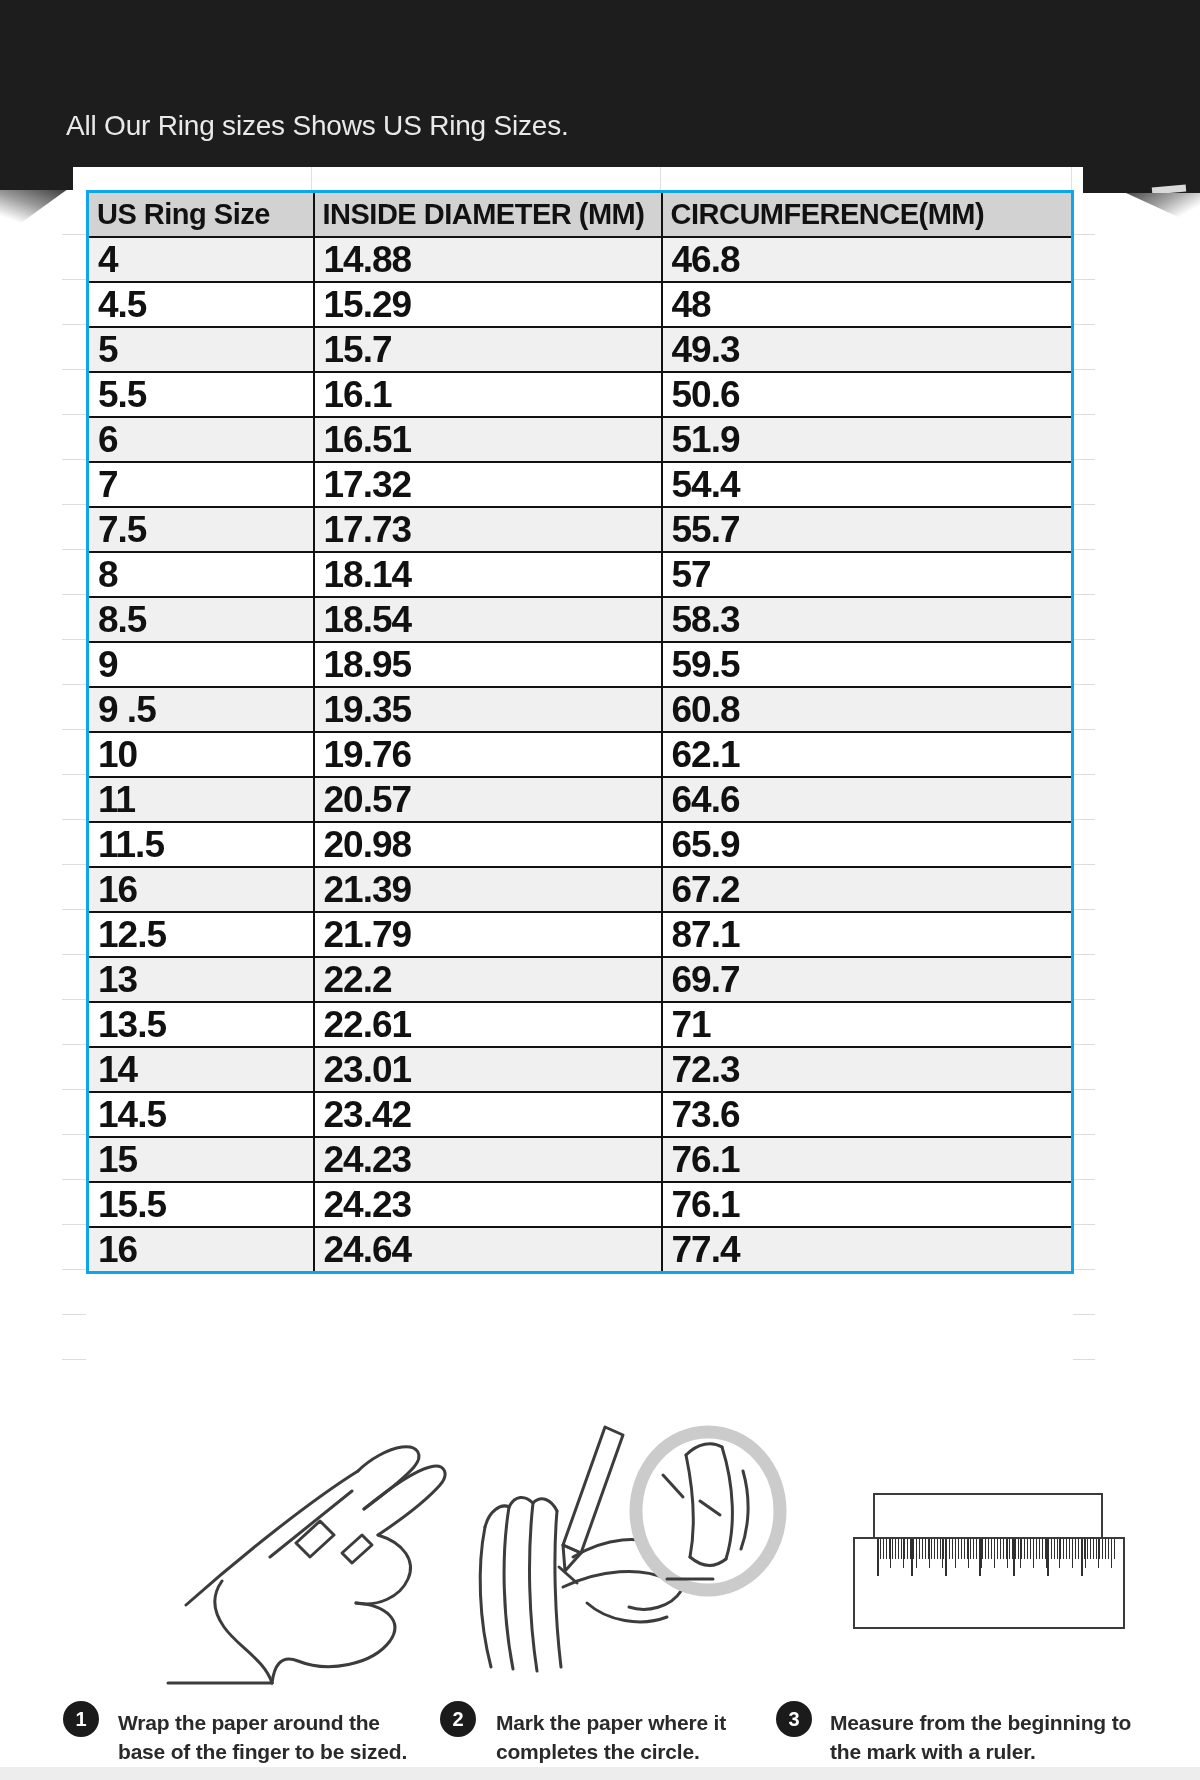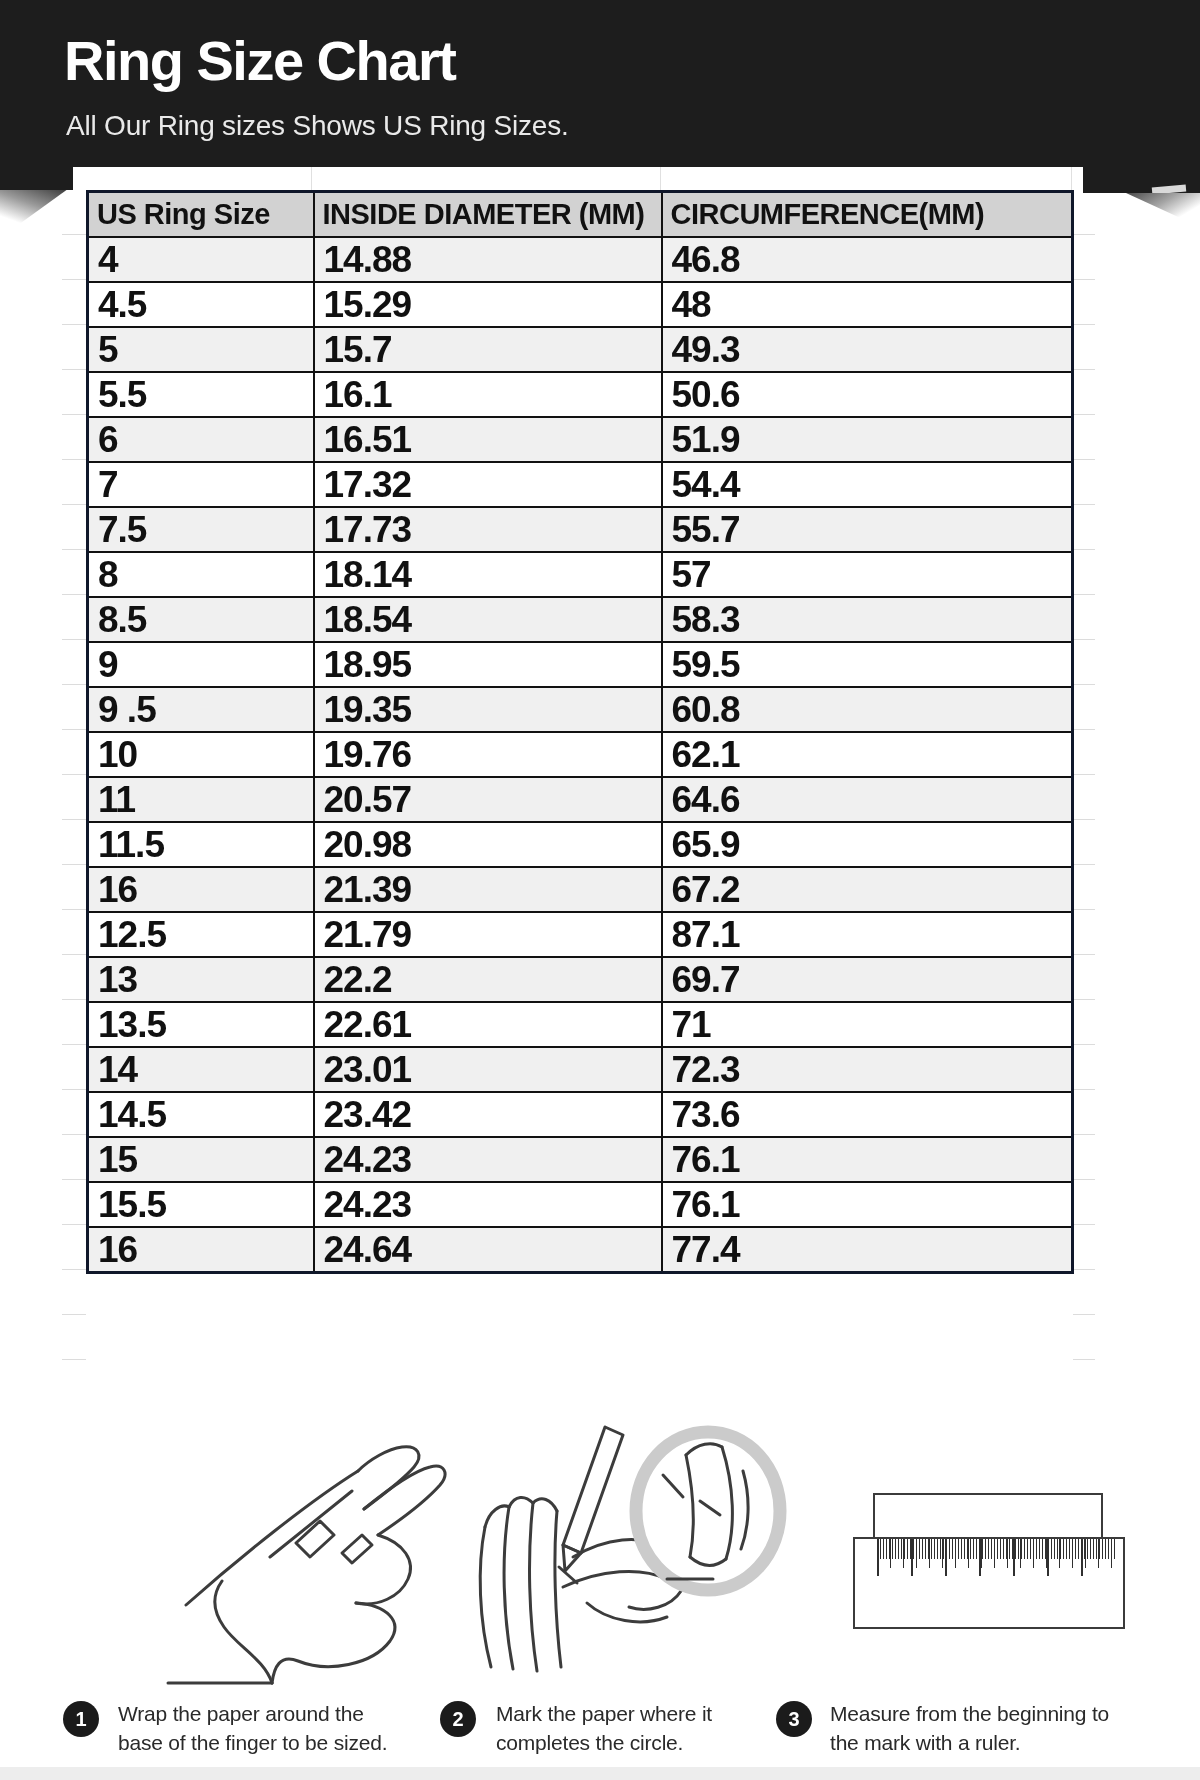--- a/index.html
+++ b/index.html
@@ -22,21 +22,21 @@
 
   
   .vline { position:absolute; top:167px; width:1px; height:23px; background:#e0e0e0; }
   .tickcol { position:absolute; top:190px; height:1171px;
     background:repeating-linear-gradient(180deg, rgba(0,0,0,0) 0 44px, #dcdcdc 44px 45px); }
   .tickcol.left { left:62px; width:24px; }
   .tickcol.right { left:1073px; width:22px; }
 
   
   table.ring-table { position:absolute; left:86px; top:190px; width:985px;
-    border-collapse:collapse; table-layout:fixed; border:3px solid #0f172a; }
+    border-collapse:collapse; table-layout:fixed; border:3px solid #0ea5e9; }
   .ring-table col.c1 { width:226px; } .ring-table col.c2 { width:348px; } .ring-table col.c3 { width:411px; }
   .ring-table th, .ring-table td { border:2px solid #111; text-align:left; white-space:nowrap; overflow:hidden; }
   .ring-table th { height:43px; line-height:43px; background:#d2d2d2; color:#111;
     font-size:29px; font-weight:bold; letter-spacing:-0.5px; padding-left:8px; }
   .ring-table td { height:43px; line-height:43px; background:#ffffff; color:#111;
     font-size:37px; font-weight:bold; letter-spacing:-1px; padding-left:9px; }
   .ring-table tbody tr:nth-child(odd) td { background:#f0f0f0; }
 
   
   .instruction { position:absolute; left:96px; top:1378px; font-size:23.5px; font-weight:bold; color:#1e1e1e; letter-spacing:-0.2px; }
@@ -54,34 +54,33 @@
     background:repeating-linear-gradient(90deg,#2f2f2f 0 1px, rgba(0,0,0,0) 1px 3px); }
   .ticks2 { position:absolute; top:0; left:22px; right:8px; height:29px;
     background:repeating-linear-gradient(90deg,#2f2f2f 0 1px, rgba(0,0,0,0) 1px 13px); }
   .ticks3 { position:absolute; top:0; left:22px; right:8px; height:37px;
     background:repeating-linear-gradient(90deg,#2f2f2f 0 2px, rgba(0,0,0,0) 2px 34px); }
 
   
   .step { position:absolute; top:1697px; }
   .step-badge { position:absolute; top:4px; width:36px; height:36px; border-radius:50%; background:#1b1b1b;
     color:#fff; font-size:20px; font-weight:bold; text-align:center; line-height:36px; }
-  .step-text { position:absolute; top:3px; font-size:21px; font-weight:normal; color:#2a2a2a; line-height:1.38; letter-spacing:-0.2px; }
+  .step-text { position:absolute; top:12px; font-size:21px; font-weight:bold; color:#2a2a2a; line-height:1.38; letter-spacing:-0.2px; }
   .step1 .step-badge { left:63px; }  .step1 .step-text { left:118px; width:295px; }
   .step2 .step-badge { left:440px; } .step2 .step-text { left:496px; width:252px; }
   .step3 .step-badge { left:776px; } .step3 .step-text { left:830px; width:312px; }
 
   .bottom-strip { position:absolute; left:0; top:1767px; width:1200px; height:13px; background:#ededed; }
 </style>
 </head>
 <body>
 
 <div class="page">
 
   <div class="banner">
-    <div class="title">Ring Size Chart</div>
     <div class="subtitle">All Our Ring sizes Shows US Ring Sizes.</div>
   </div>
   <div class="banner-tab-left"></div>
   <div class="banner-tab-right"></div>
   <div class="curl-left"></div>
   <div class="curl-dash"></div>
   <div class="curl-right"></div>
 
   <div class="vline" style="left:311px"></div>
   <div class="vline" style="left:660px"></div>

